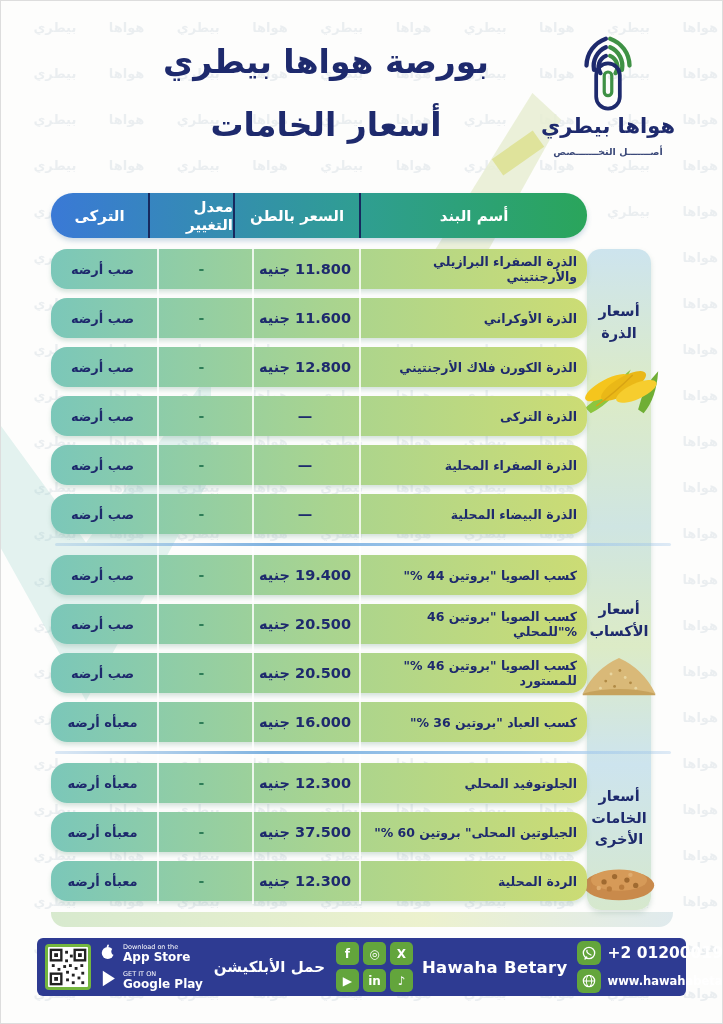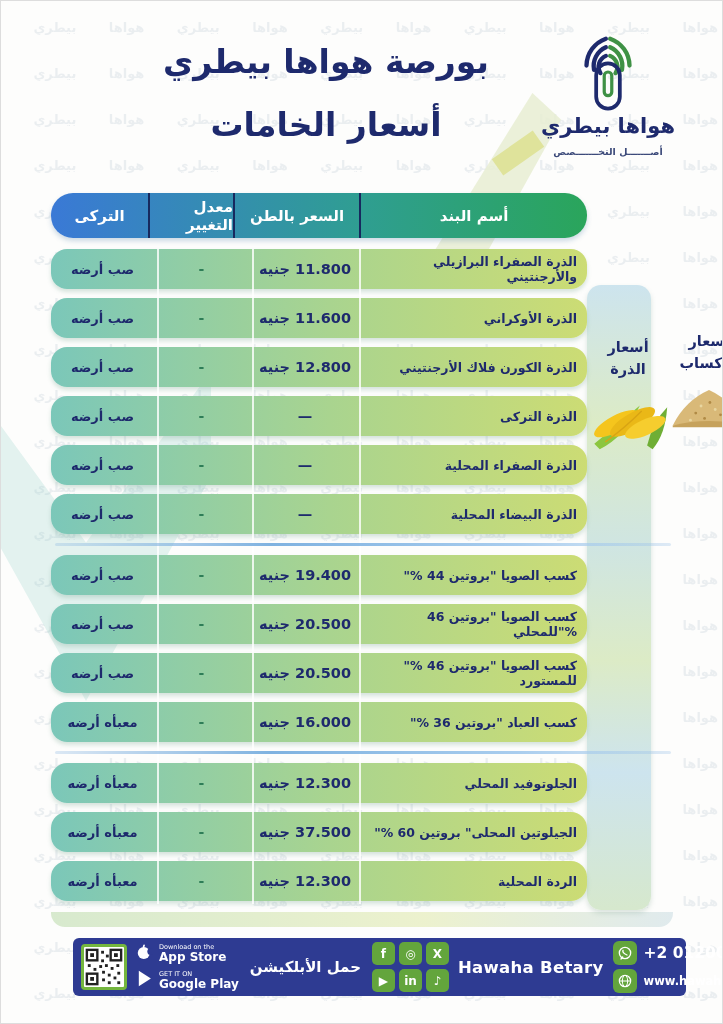--- a/index.html
+++ b/index.html
@@ -38,33 +38,33 @@
     background:linear-gradient(270deg,#ccdc74 0%,#a9d48f 48%,#7bc7b9 100%);
     box-shadow:0 3px 4px rgba(110,160,140,.28);}
   .cell{display:flex;align-items:center;color:#1e2a6d;font-weight:bold;}
   .cell.item{width:226px;justify-content:flex-start;padding:0 10px 0 4px;font-size:12.5px;text-align:right;}
   .cell.price{width:112px;justify-content:center;font-size:14.5px;}
   .cell.change{width:95px;justify-content:center;font-size:14px;color:#2e7d57;}
   .cell.note{flex:1;justify-content:center;font-size:13px;}
   .section-divider{height:3px;margin:3px -84px 9px 4px;border-radius:2px;position:relative;z-index:4;
     background:linear-gradient(90deg,rgba(120,170,220,.25),#7fb2e0 35%,#a9cdee 75%,rgba(150,190,230,.3));}
   
-  .side-strip{width:64px;border-radius:14px;z-index:1;display:flex;
+  .side-strip{width:64px;border-radius:14px;z-index:1;display:flex;flex-direction:column;
     background:linear-gradient(180deg,#cde4ee 0%,#dcebc6 22%,#cfe5e2 42%,#dcebc6 60%,#cde4ee 78%,#d6e8cd 100%);
-    box-shadow:0 3px 5px rgba(110,150,130,.25);margin-top:36px;}
+    box-shadow:0 3px 5px rgba(110,150,130,.25);}
   .side-section{display:flex;flex-direction:column;align-items:center;}
   .ss-corn{flex:6.3;padding-top:52px;} .ss-meal{flex:4.3;padding-top:46px;} .ss-other{flex:3.1;padding-top:14px;}
   .side-label{font-size:14.5px;font-weight:bold;color:#1e2a6d;direction:rtl;text-align:center;line-height:1.5;padding:0 2px;}
   .side-img{margin-top:8px;}
   .side-img svg{display:block;}
   .table-bottom-bar{height:15px;width:100%;margin-top:2px;border-radius:0 0 14px 14px;
     background:linear-gradient(90deg,rgba(170,210,150,.45),rgba(205,220,120,.35) 60%,rgba(170,200,210,.35));}
   
   .footer{position:absolute;left:36px;right:36px;top:937px;height:58px;background:#2e3b92;border-radius:6px;z-index:2;
-    display:flex;align-items:center;padding:0 8px;gap:9px;margin-left:36px;}
+    display:flex;align-items:center;padding:0 8px;gap:9px;}
   .qr{width:46px;height:46px;background:#fff;border:3px solid #74b63e;border-radius:4px;flex:0 0 auto;}
   .qr svg{width:100%;height:100%;display:block;}
   .badges{display:flex;flex-direction:column;gap:4px;flex:0 0 auto;}
   .badge{display:flex;align-items:center;gap:6px;color:#fff;}
   .badge svg{width:17px;height:19px;flex:0 0 auto;}
   .badge-txt{display:flex;flex-direction:column;line-height:1.05;}
   .badge-top{font-size:6.5px;}
   .badge-name{font-size:12px;font-weight:bold;}
   .app-heading{color:#fff;font-weight:bold;font-size:15px;direction:rtl;flex:0 0 auto;margin:0 2px;}
   .social-grid{display:grid;grid-template-columns:repeat(3,23px);grid-auto-rows:23px;gap:4px;flex:0 0 auto;}

